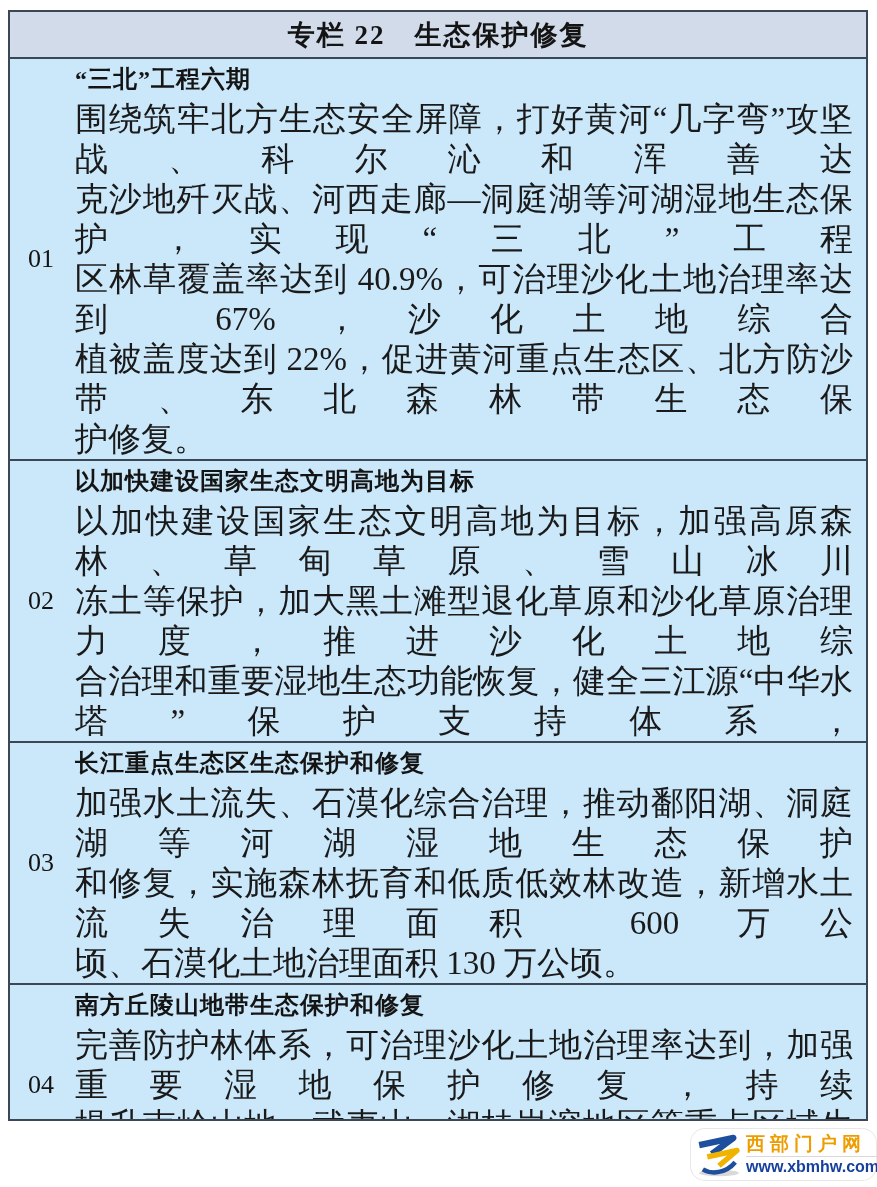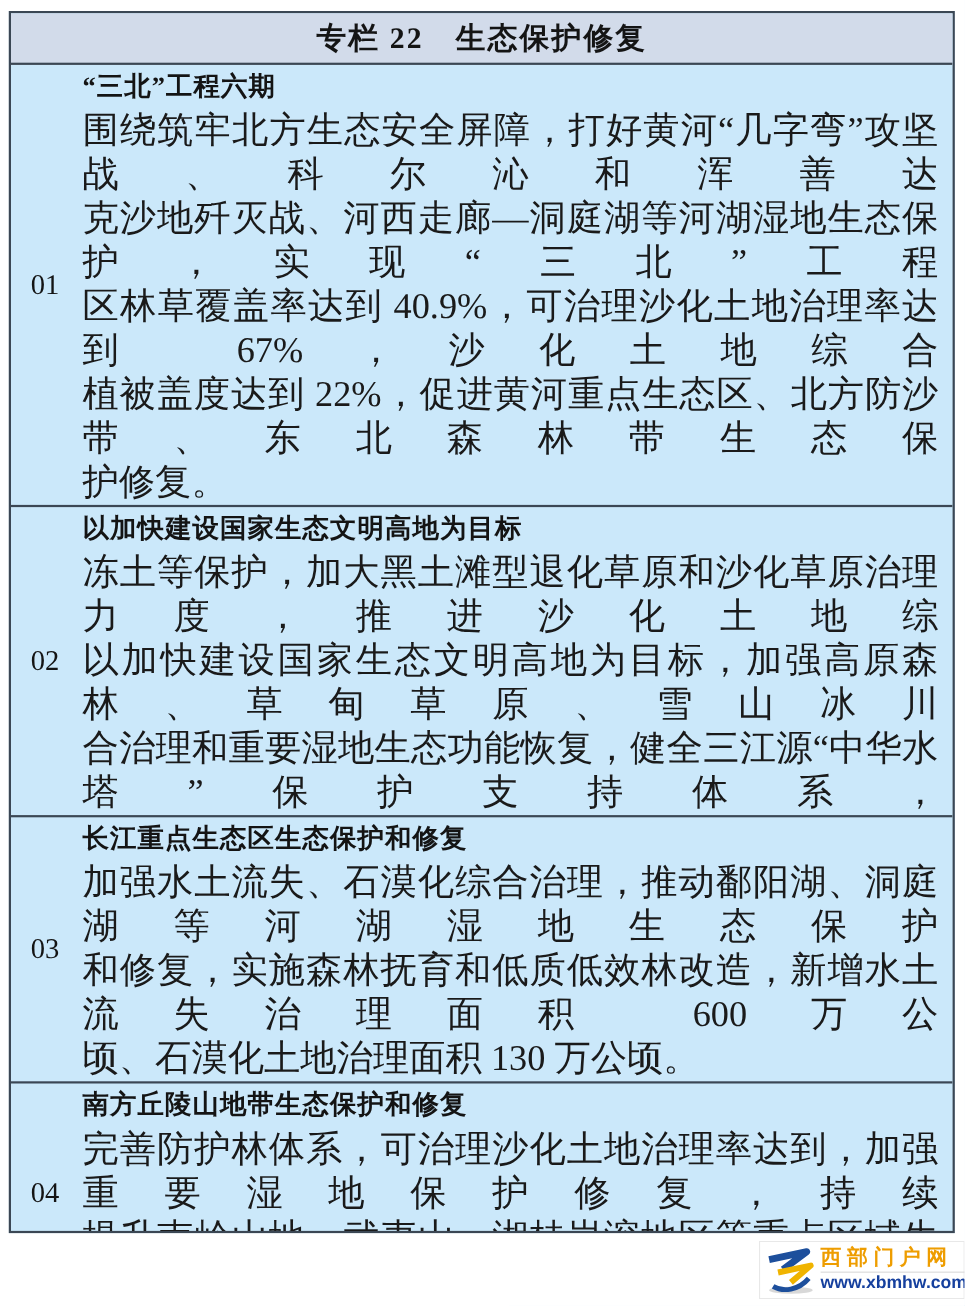--- a/index.html
+++ b/index.html
@@ -39,20 +39,21 @@
     text-align:justify;
     color:#1a1a1a;
   }
   .line.fill{text-align-last:justify;}
   .watermark{
     position:absolute;right:0;bottom:6px;
     width:187px;height:53px;
     background:#ffffff;
     display:flex;align-items:center;
     box-shadow:0 0 0 1px #e8e8e8 inset;
+    border-radius:15px;
   }
   .wm-logo{flex:0 0 auto;width:54px;height:48px;margin-left:2px;}
   .wm-text{flex:1;display:flex;flex-direction:column;justify-content:center;}
   .wm-site{
     font-family:"Liberation Sans","DejaVu Sans",sans-serif;
     font-size:19px;font-weight:bold;letter-spacing:5px;
     color:var(--wm-orange,#ee9d00);
     line-height:24px;white-space:nowrap;
   }
   .wm-url{
@@ -80,22 +81,22 @@
             <div class="line fill">克沙地歼灭战、河西走廊—洞庭湖等河湖湿地生态保护，实现“三北”工程</div>
             <div class="line fill">区林草覆盖率达到 40.9%，可治理沙化土地治理率达到 67%，沙化土地综合</div>
             <div class="line fill">植被盖度达到 22%，促进黄河重点生态区、北方防沙带、东北森林带生态保</div>
             <div class="line">护修复。</div>
           </div>
         </div>
         <div class="section">
           <div class="num">02</div>
           <div class="content">
             <div class="sec-title">以加快建设国家生态文明高地为目标</div>
+            <div class="line fill">以加快建设国家生态文明高地为目标，加强高原森林、草甸草原、雪山冰川</div>
             <div class="line fill">冻土等保护，加大黑土滩型退化草原和沙化草原治理力度，推进沙化土地综</div>
-            <div class="line fill">以加快建设国家生态文明高地为目标，加强高原森林、草甸草原、雪山冰川</div>
             <div class="line fill">合治理和重要湿地生态功能恢复，健全三江源“中华水塔”保护支持体系，</div>
           </div>
         </div>
         <div class="section">
           <div class="num">03</div>
           <div class="content">
             <div class="sec-title">长江重点生态区生态保护和修复</div>
             <div class="line fill">加强水土流失、石漠化综合治理，推动鄱阳湖、洞庭湖等河湖湿地生态保护</div>
             <div class="line fill">和修复，实施森林抚育和低质低效林改造，新增水土流失治理面积 600 万公</div>
             <div class="line">顷、石漠化土地治理面积 130 万公顷。</div>

